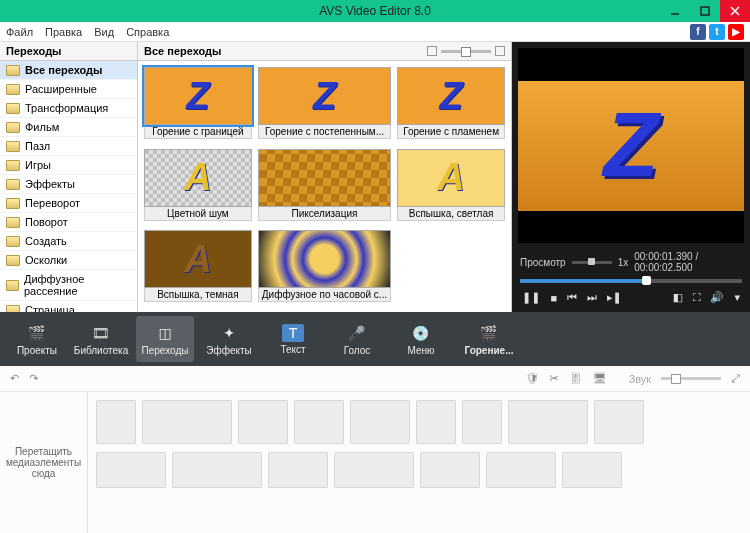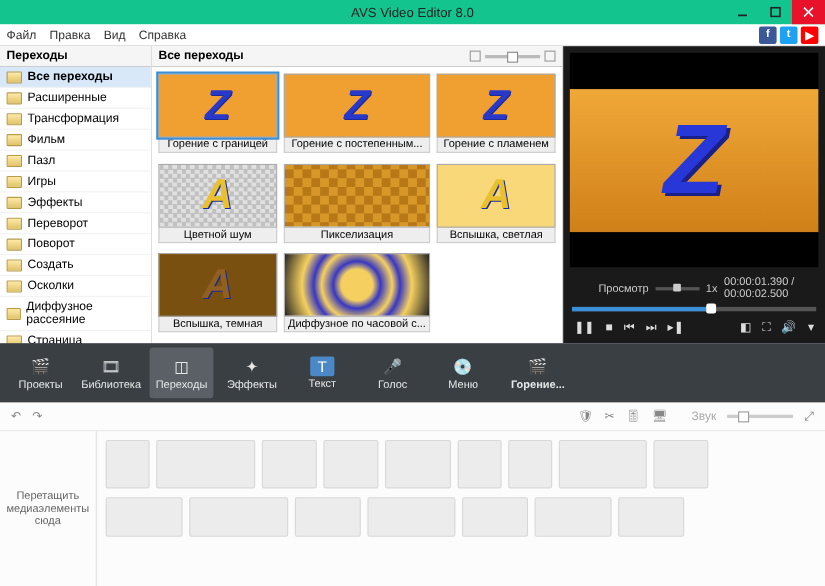--- a/index.html
+++ b/index.html
@@ -46,21 +46,21 @@
 .mid .thumb.blur { filter: blur(2px); }
 .mid .thumb.dark { background: #7a5010; }
 .mid .thumb.swirl { background: radial-gradient(circle, #f5d060 20%, #3838c0 30%, #f5d060 45%, #3838c0 55%, #f5d060 70%, #222 100%); }
 .mid .cap { background: #eee; border: 1px solid #ccc; border-top: none; padding: 1px 3px; font-size: 10px; text-align: center; white-space: nowrap; overflow: hidden; text-overflow: ellipsis; }
 
 
 .right { width: 238px; background: #1a1a1a; display: flex; flex-direction: column; }
 .right .screen { flex: 1; background: #000; display: flex; align-items: center; justify-content: center; margin: 6px; }
 .right .screen .inner { width: 100%; height: 130px; background: linear-gradient(#f0a838,#d08018); display: flex; align-items: center; justify-content: center; }
 .right .screen .Zbig { font-size: 90px; font-weight: bold; color: #2838d8; font-style: italic; text-shadow: 3px 3px 0 #1a2088; }
-.right .info { display: flex; align-items: center; gap: 6px; padding: 2px 8px; color: #ccc; font-size: 10px; margin-left: 24px; }
+.right .info { display: flex; align-items: center; gap: 6px; padding: 2px 8px; color: #ccc; font-size: 10px; }
 .right .info .track { flex: none; width: 40px; height: 3px; background: #555; position: relative; }
 .right .info .track::after { content: ""; position: absolute; left: 16px; top: -3px; width: 7px; height: 7px; background: #ccc; border-radius: 1px; }
 .right .seek { height: 4px; background: #555; margin: 4px 8px; position: relative; }
 .right .seek::before { content: ""; position: absolute; left: 0; width: 55%; height: 100%; background: #3b8fd8; }
 .right .seek::after { content: ""; position: absolute; left: 55%; top: -3px; width: 9px; height: 9px; background: #fff; border-radius: 2px; }
 .right .controls { display: flex; align-items: center; gap: 10px; padding: 4px 10px 8px; color: #ddd; }
 .right .controls .sp { flex: 1; }
 
 
 .toolbar { height: 54px; background: #3a3f44; display: flex; align-items: center; padding: 0 8px; gap: 6px; color: #e8e8e8; font-size: 10px; }

